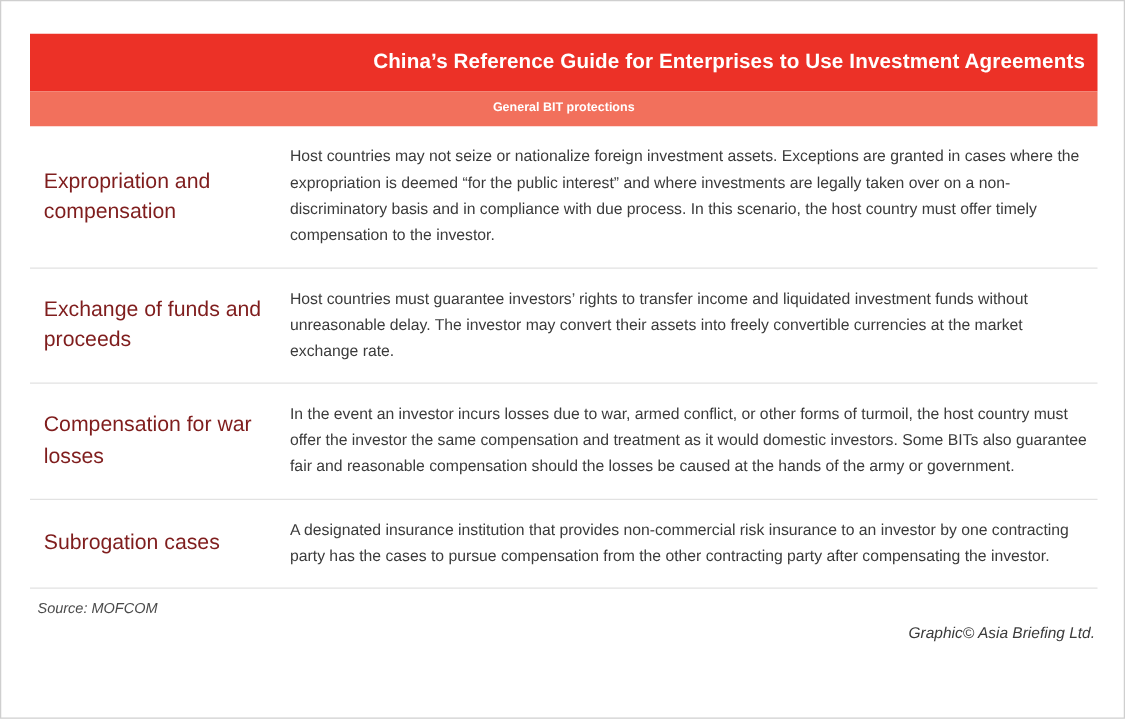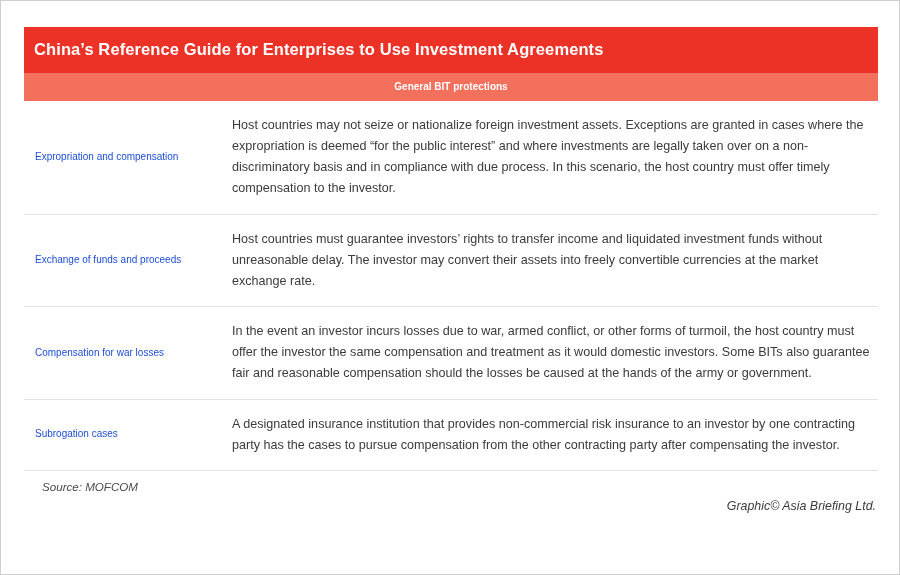--- a/index.html
+++ b/index.html
@@ -24,21 +24,21 @@
   }
   .inner {
     position: absolute;
     left: 23px;
     top: 26px;
     width: 854px;
   }
   .title-bar {
     background: #ec3127;
     color: #ffffff;
-    text-align: left;
+    text-align: right;
     font-size: 16.5px;
     font-weight: bold;
     padding: 13px 10px 14px 10px;
     letter-spacing: 0.1px;
   }
   .subtitle-bar {
     background: #f2705c;
     color: #ffffff;
     text-align: center;
     font-size: 10px;
@@ -53,39 +53,39 @@
   table.bit-table tr {
     border-bottom: 1px solid #e2e2e2;
   }
   table.bit-table tr:last-child {
     border-bottom: 1px solid #e2e2e2;
   }
   td.term {
     width: 183px;
     vertical-align: middle;
     padding: 14px 10px 14px 11px;
-    font-size: 10px;
-    color: #1d4ed8;
+    font-size: 17px;
+    color: #7f1d1d;
     line-height: 1.45;
   }
   td.desc {
     vertical-align: middle;
     padding: 14px 8px 14px 4px;
     font-size: 12.6px;
     color: #3b3b3b;
     line-height: 1.68;
   }
   .footer {
     position: relative;
     margin-top: 9px;
     height: 40px;
   }
   .source {
     position: absolute;
-    left: 18px;
+    left: 6px;
     top: 0;
     font-size: 11.6px;
     font-style: italic;
     color: #4a4a4a;
   }
   .credit {
     position: absolute;
     right: 2px;
     top: 19px;
     font-size: 12.4px;

